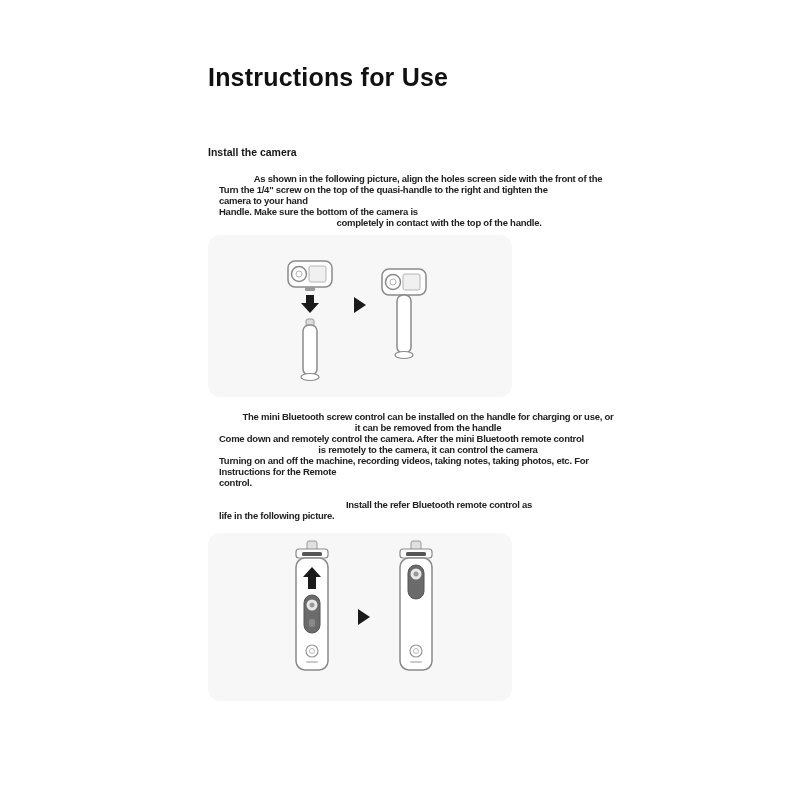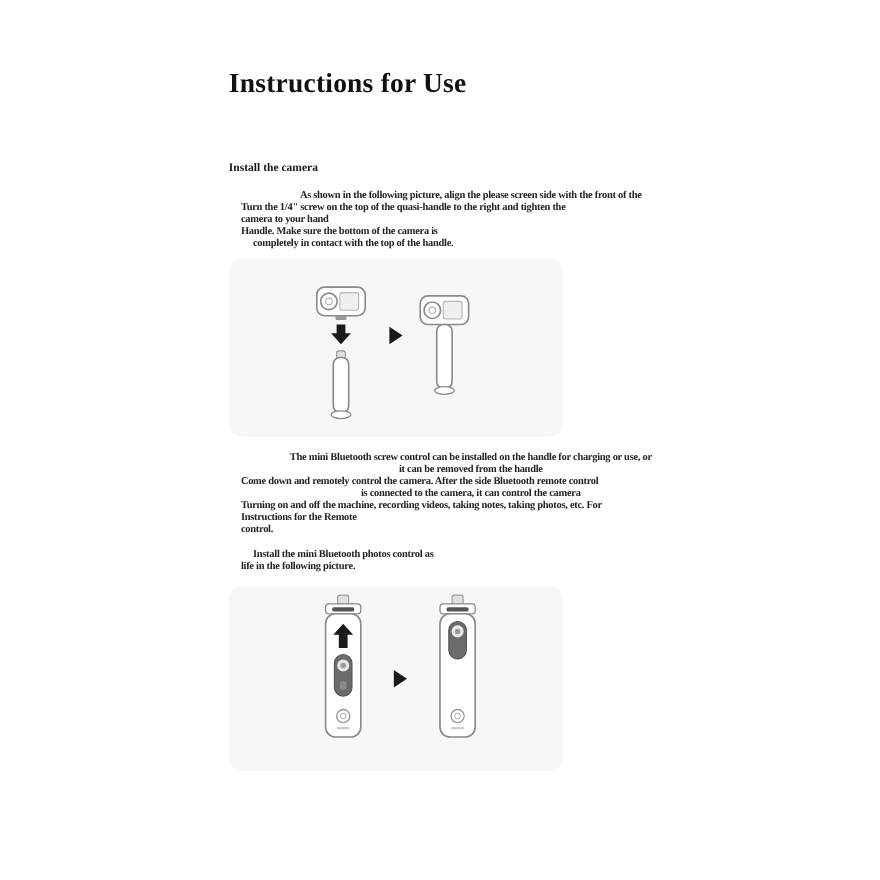--- a/index.html
+++ b/index.html
@@ -3,21 +3,21 @@
 <meta charset="utf-8">
 <style>
   html, body { margin: 0; padding: 0; }
   body {
     width: 800px; height: 800px;
     background: #ffffff;
     font-family: "Liberation Sans", sans-serif;
     color: #1c1c1c;
     overflow: hidden;
   }
-  .page { position: relative; width: 800px; height: 728px; font-family: Liberation Serif, serif; }
+  .page { position: relative; width: 800px; height: 728px; }
   .content { position: absolute; left: 208px; top: 0; width: 440px; }
 
   .title {
     margin: 62px 0 0 0;
     font-size: 25px;
     font-weight: 700;
     color: #111;
     letter-spacing: 0.2px;
     line-height: 30px;
   }
@@ -36,21 +36,21 @@
   .line {
     font-size: 9.5px;
     font-weight: 700;
     line-height: 11px;
     letter-spacing: -0.25px;
     white-space: nowrap;
     color: #222;
   }
   .line.c { text-align: center; padding-left: 0; margin-left: -11px; width: 440px; }
   .line.l { text-align: left; }
-  .line.i { padding-left: 11px; }
+  .line.i { padding-left: 11px; text-align: center; }
   .body-b { margin-top: 11px; padding-left: 11px; }
 
   .panel {
     width: 304px;
     border-radius: 12px;
     background: #f7f7f8;
     display: flex;
     align-items: center;
     justify-content: center;
   }
@@ -63,21 +63,21 @@
 <body>
 
 <div class="page">
   <div class="content">
 
     <h1 class="title">Instructions for Use</h1>
 
     <h2 class="heading heading-1">Install the camera</h2>
 
     <div class="body">
-      <div class="line c">As shown in the following picture, align the please screen side with the front of the</div>
+      <div class="line c">As shown in the following picture, align the holes screen side with the front of the</div>
       <div class="line l">Turn the 1/4" screw on the top of the quasi-handle to the right and tighten the</div>
       <div class="line l">camera to your hand</div>
       <div class="line l">Handle. Make sure the bottom of the camera is</div>
       <div class="line l i">completely in contact with the top of the handle.</div>
     </div>
 
     <div class="panel panel-1">
       <svg width="304" height="162" viewBox="0 0 304 162">
 
         <g>
@@ -104,29 +104,29 @@
           <rect x="189" y="60" width="14" height="58" rx="6" fill="#ffffff" stroke="#8a8a8a" stroke-width="1.5"></rect>
           <ellipse cx="196" cy="120" rx="9" ry="3.5" fill="#ffffff" stroke="#8a8a8a" stroke-width="1.2"></ellipse>
         </g>
       </svg>
     </div>
 
 
     <div class="body">
       <div class="line c">The mini Bluetooth screw control can be installed on the handle for charging or use, or</div>
       <div class="line c">it can be removed from the handle</div>
-      <div class="line l">Come down and remotely control the camera. After the side Bluetooth remote control</div>
-      <div class="line c">is connected to the camera, it can control the camera</div>
+      <div class="line l">Come down and remotely control the camera. After the mini Bluetooth remote control</div>
+      <div class="line c">is remotely to the camera, it can control the camera</div>
       <div class="line l">Turning on and off the machine, recording videos, taking notes, taking photos, etc. For</div>
       <div class="line l">Instructions for the Remote</div>
       <div class="line l">control.</div>
     </div>
 
     <div class="body-b">
-      <div class="line l i">Install the mini Bluetooth photos control as</div>
+      <div class="line l i">Install the refer Bluetooth remote control as</div>
       <div class="line l">life in the following picture.</div>
     </div>
 
     <div class="panel panel-2">
       <svg width="304" height="168" viewBox="0 0 304 168">
 
         <g>
           <rect x="99" y="8" width="10" height="9" rx="2" fill="#e0e0e0" stroke="#999999" stroke-width="1"></rect>
           <rect x="88" y="16" width="32" height="9" rx="3" fill="#ffffff" stroke="#8a8a8a" stroke-width="1.2"></rect>
           <rect x="94" y="19" width="20" height="4" rx="1.5" fill="#555555"></rect>

